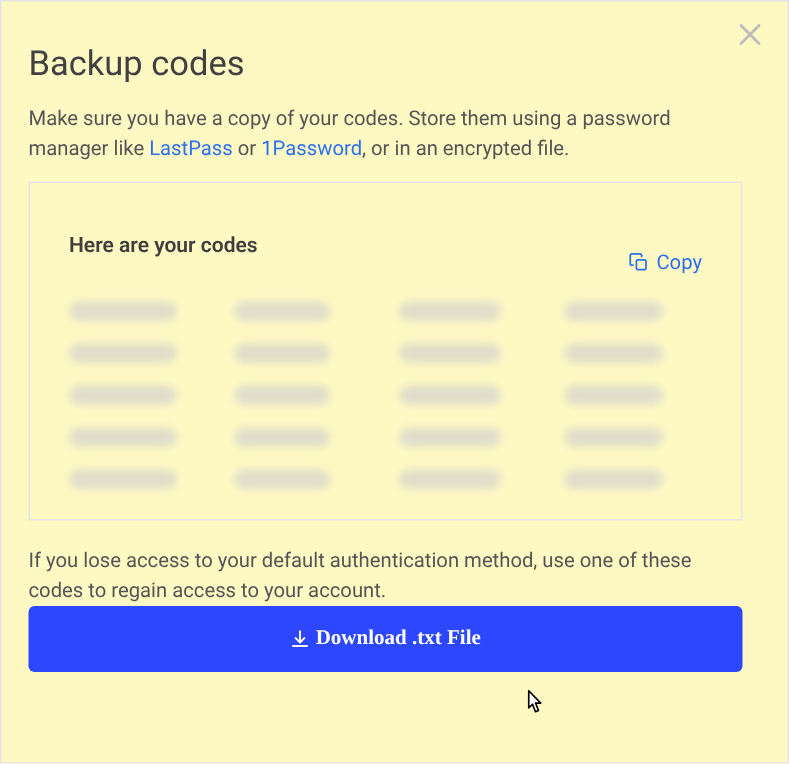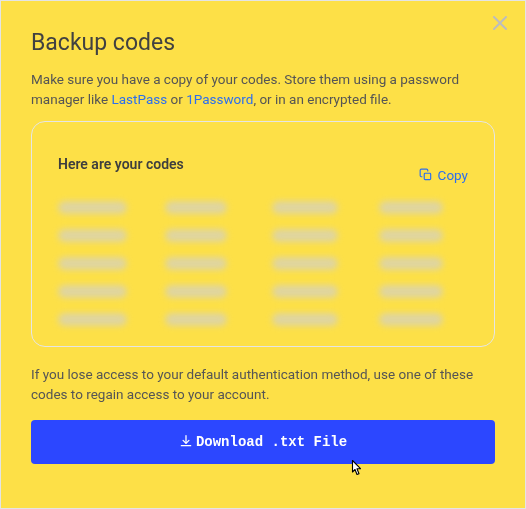--- a/index.html
+++ b/index.html
@@ -8,24 +8,24 @@
       box-sizing: border-box;
     }
     body {
       font-family: -apple-system, BlinkMacSystemFont, "Segoe UI", Roboto, Helvetica, Arial, sans-serif;
       background: #f5f5f5;
       width: 526px;
       height: 509px;
       position: relative;
     }
     .modal {
-      background: #fde047;
+      background: #fef9c3;
       width: 100%;
       height: 100%;
-      padding: 28px 30px 22px 30px;
+      padding: 28px 30px 22px 18px;
       position: relative;
       border: 1px solid #e4e4e4;
     }
     .close-btn {
       position: absolute;
       top: 14px;
       right: 18px;
       cursor: pointer;
       color: #b8b8b8;
       font-size: 18px;
@@ -45,21 +45,21 @@
       color: #555;
       margin-bottom: 12px;
     }
     .link {
       color: #2c6fef;
       text-decoration: none;
       cursor: pointer;
     }
     .codes-box {
       border: 1px solid #e5e5e5;
-      border-radius: 14px;
+      border-radius: 0;
       padding: 22px 26px 20px 26px;
       margin-bottom: 18px;
     }
     .codes-header {
       display: flex;
       justify-content: space-between;
       align-items: center;
       margin-bottom: 18px;
     }
     .codes-header-title {
@@ -96,38 +96,37 @@
       opacity: 0.65;
     }
     .code-cell:nth-child(4n+1) { width: 78%; }
     .code-cell:nth-child(4n+2) { width: 70%; }
     .code-cell:nth-child(4n+3) { width: 74%; }
     .code-cell:nth-child(4n)   { width: 72%; }
     .info-text {
       font-size: 13.5px;
       line-height: 1.45;
       color: #555;
-      margin-bottom: 16px;
     }
     .download-btn {
       width: 100%;
       background: #2c47ff;
       color: #fff;
       border: none;
       border-radius: 4px;
       padding: 14px 0;
       font-size: 14px;
       font-weight: 600;
       cursor: pointer;
       display: flex;
-      align-items: flex-start;
+      align-items: center;
       justify-content: center;
       gap: 3px;
       position: relative;
-      font-family: Liberation Mono, monospace;
+      font-family: Liberation Serif, serif;
     }
     .download-icon svg {
       display: block;
     }
     .cursor {
       position: absolute;
       left: 346px;
       top: 459px;
       pointer-events: none;
       z-index: 100;

